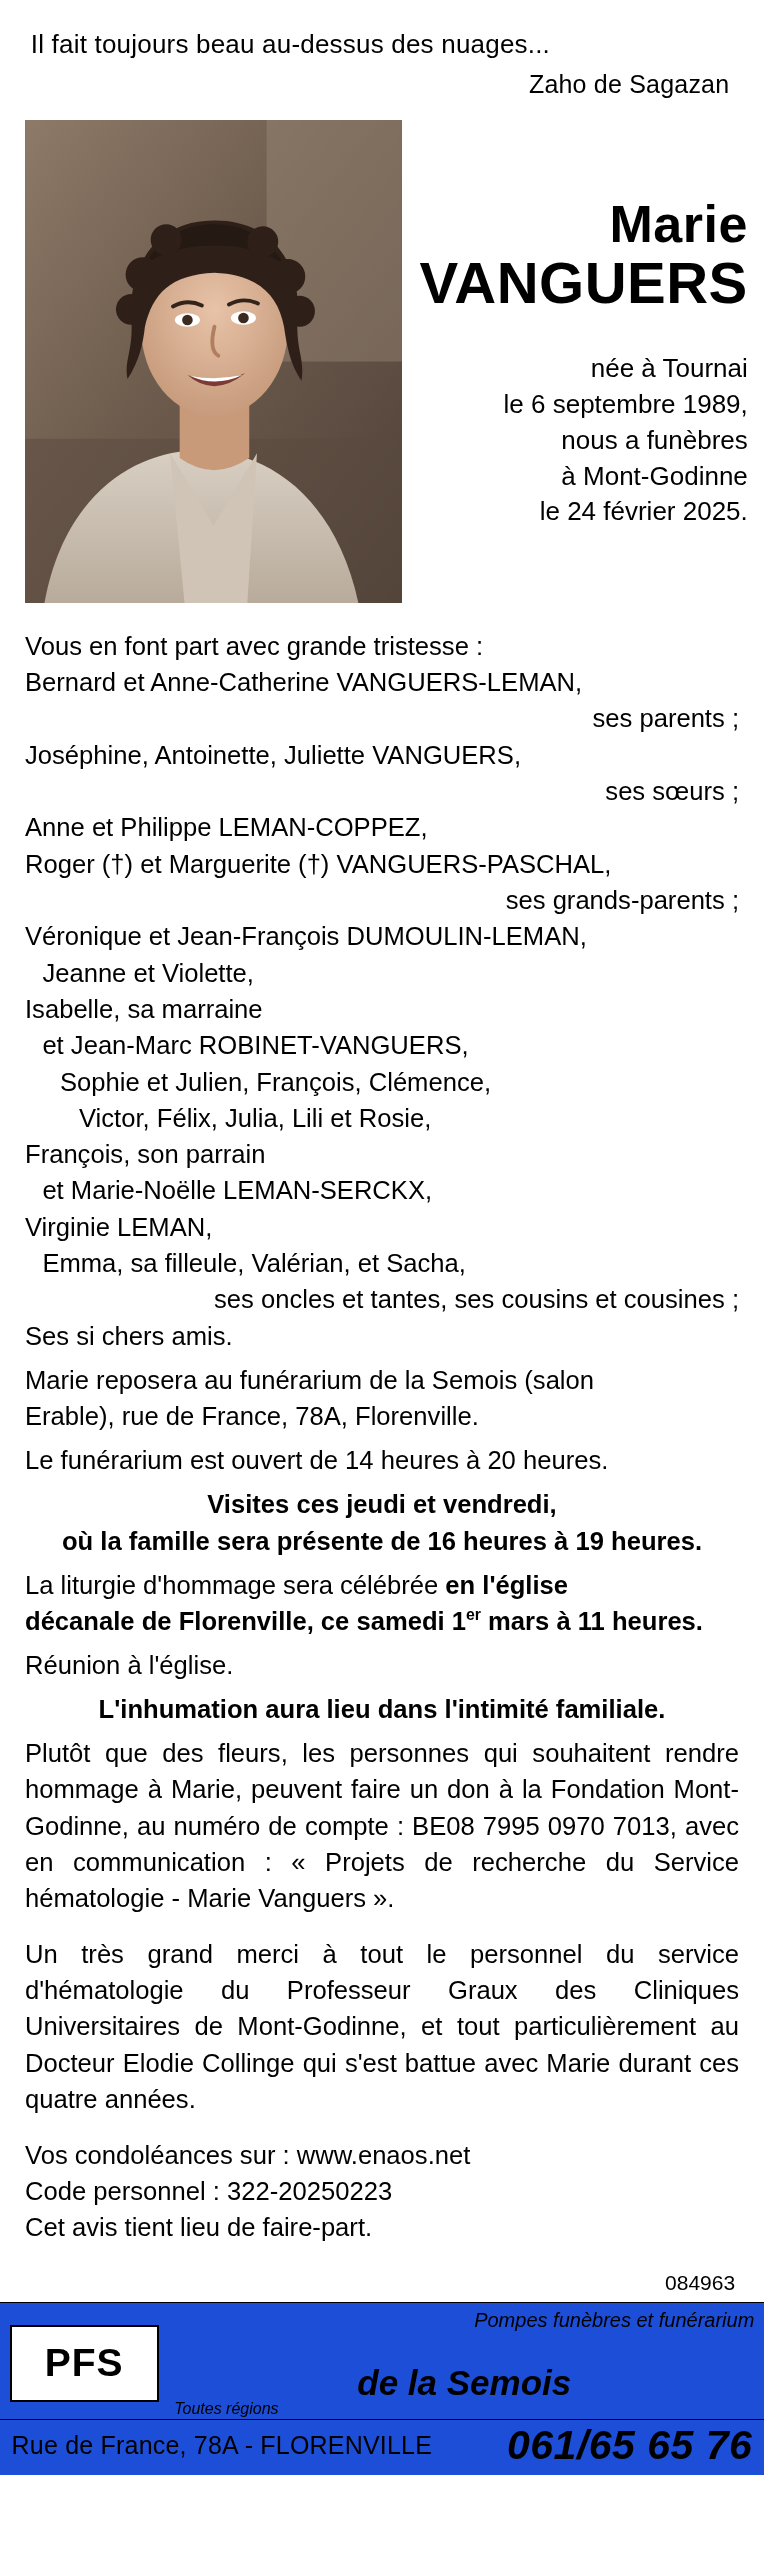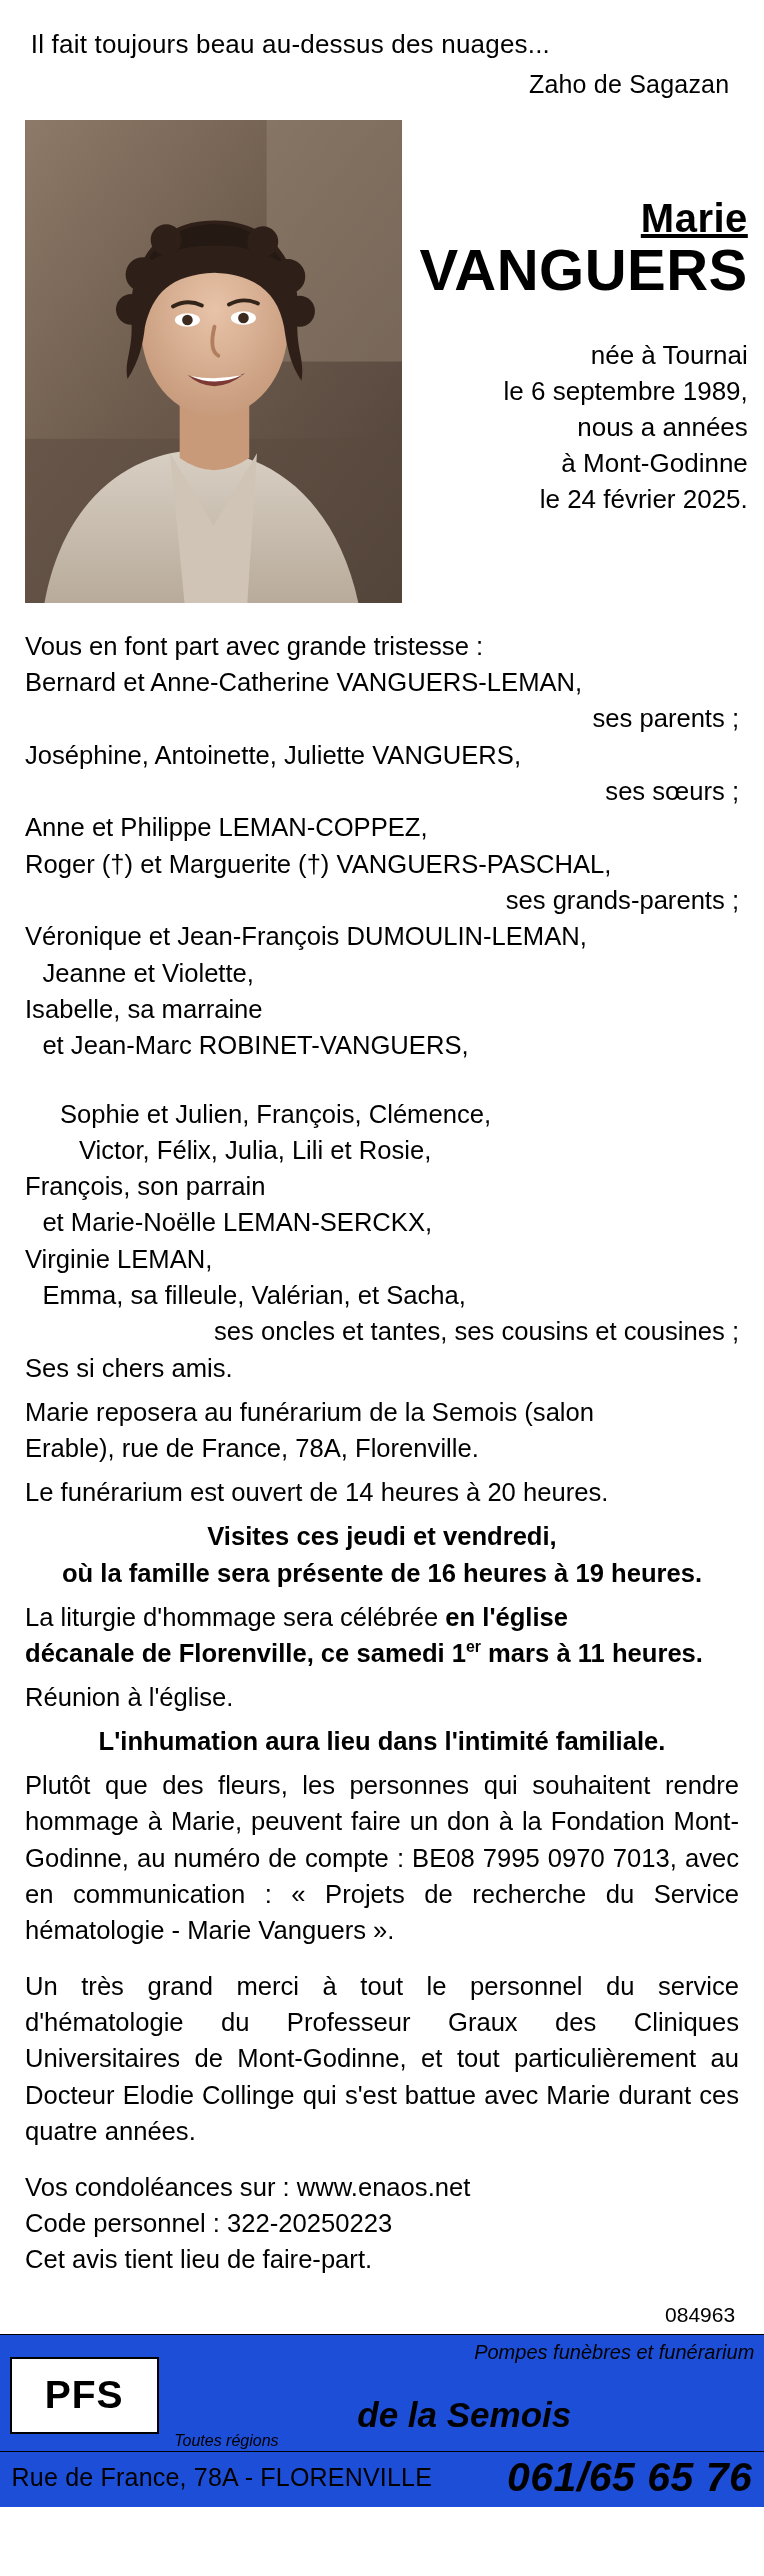--- a/index.html
+++ b/index.html
@@ -48,25 +48,24 @@
     background: #6b5c52;
   }
   .photo svg { display: block; }
   .name-block {
     flex: 1 1 auto;
     text-align: right;
     padding-left: 17.4px;
     padding-top: 77px;
   }
   .first-name {
-    font-size: 40px;
+    font-size: 52px;
     font-weight: bold;
     line-height: 1.05;
     letter-spacing: 0.5px;
-    text-decoration: underline;
   }
   .last-name {
     font-size: 58px;
     font-weight: bold;
     line-height: 1.05;
     letter-spacing: 0.5px;
     margin-top: 1.9px;
   }
   .birth-death {
     margin-top: 37px;
@@ -78,21 +77,21 @@
     margin-top: 25px;
     font-size: 25.6px;
     line-height: 1.42;
   }
   .body-text p {
     margin: 0;
     padding: 0;
   }
   .ln { display: block; }
   .ind1 { padding-left: 17.4px; }
-  .ind2 { padding-left: 35px; margin-top: 32px; }
+  .ind2 { padding-left: 35px; }
   .ind3 { padding-left: 54px; }
   .right { text-align: right; }
   .center { text-align: center; }
   .bold { font-weight: bold; }
   .small-gap { height: 7.7px; }
   .sep-gap { height: 19.3px; }
   .justify {
     text-align: justify;
     text-justify: inter-word;
   }
@@ -229,21 +228,21 @@
         <path d="M168 264 Q196 288 228 262 Q198 276 168 264 Z" fill="#7d3a34"></path>
         <path d="M171 265 Q197 277 225 264 Q197 270 171 265 Z" fill="#ffffff"></path>
       </svg>
     </div>
     <div class="name-block">
       <div class="first-name">Marie</div>
       <div class="last-name">VANGUERS</div>
       <div class="birth-death">
         <span class="ln">née à Tournai</span>
         <span class="ln">le 6 septembre 1989,</span>
-        <span class="ln">nous a années</span>
+        <span class="ln">nous a funèbres</span>
         <span class="ln">à Mont-Godinne</span>
         <span class="ln">le 24 février 2025.</span>
       </div>
     </div>
   </div>
 
   <div class="body-text">
 
     <p>Vous en font part avec grande tristesse :</p>
 

